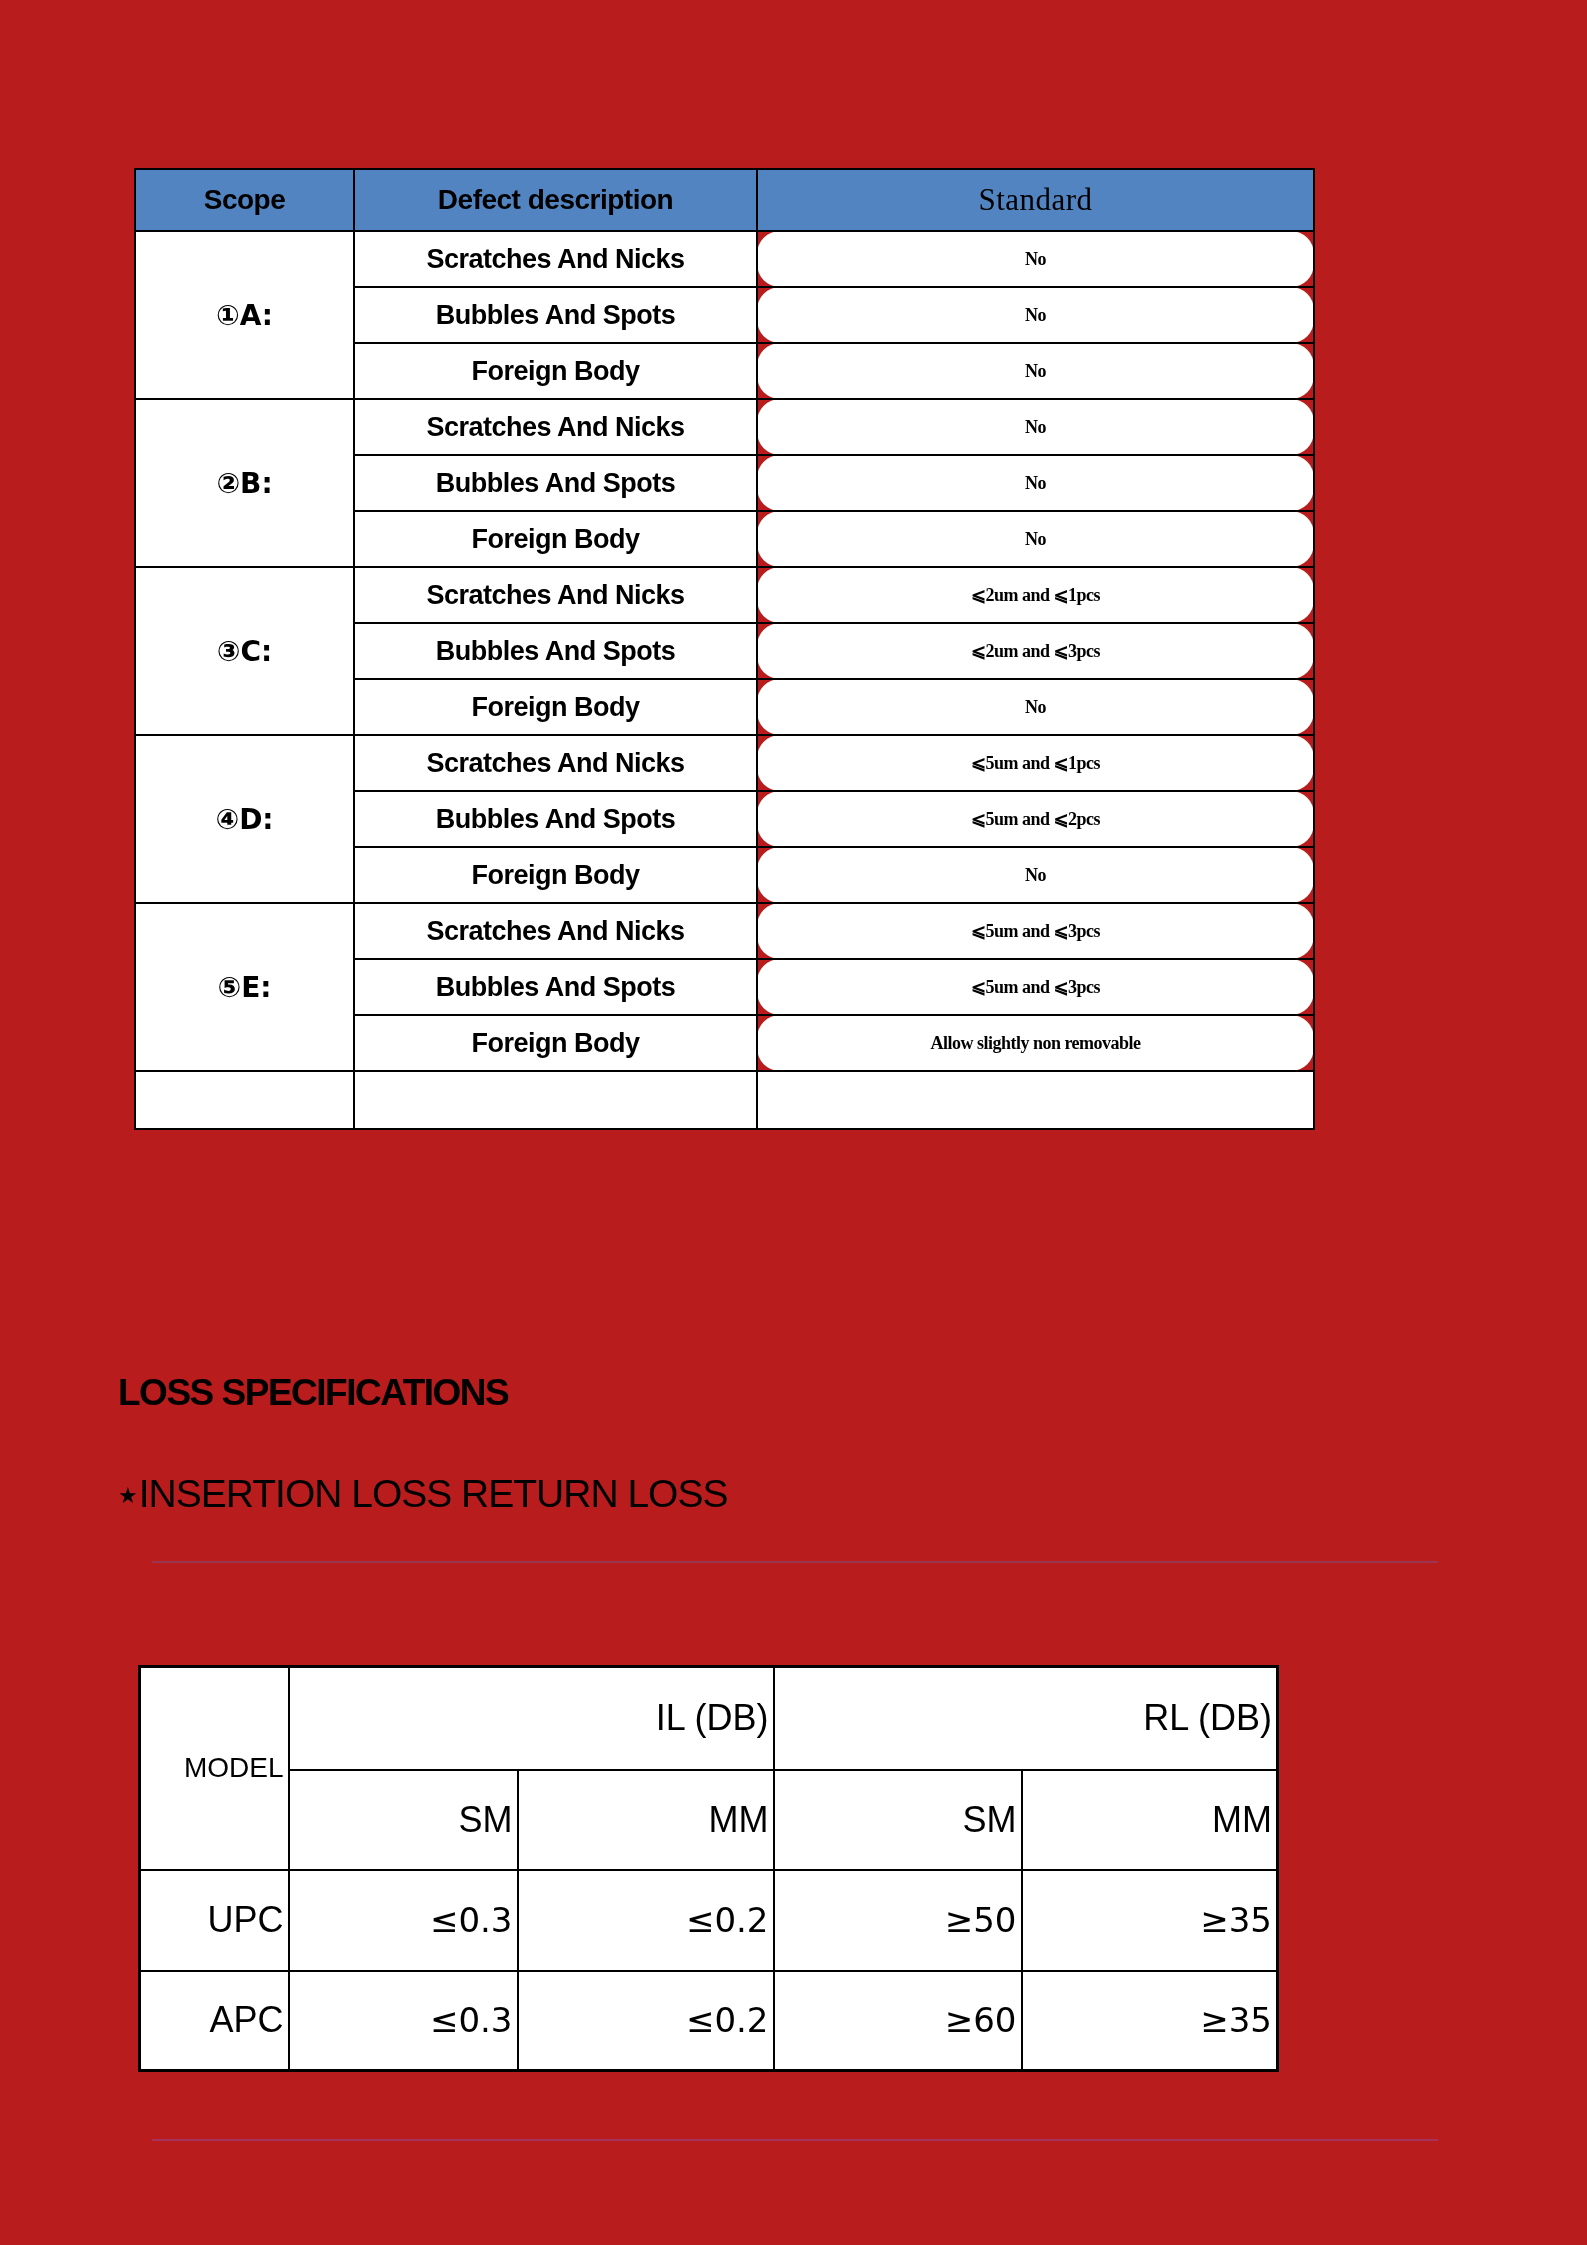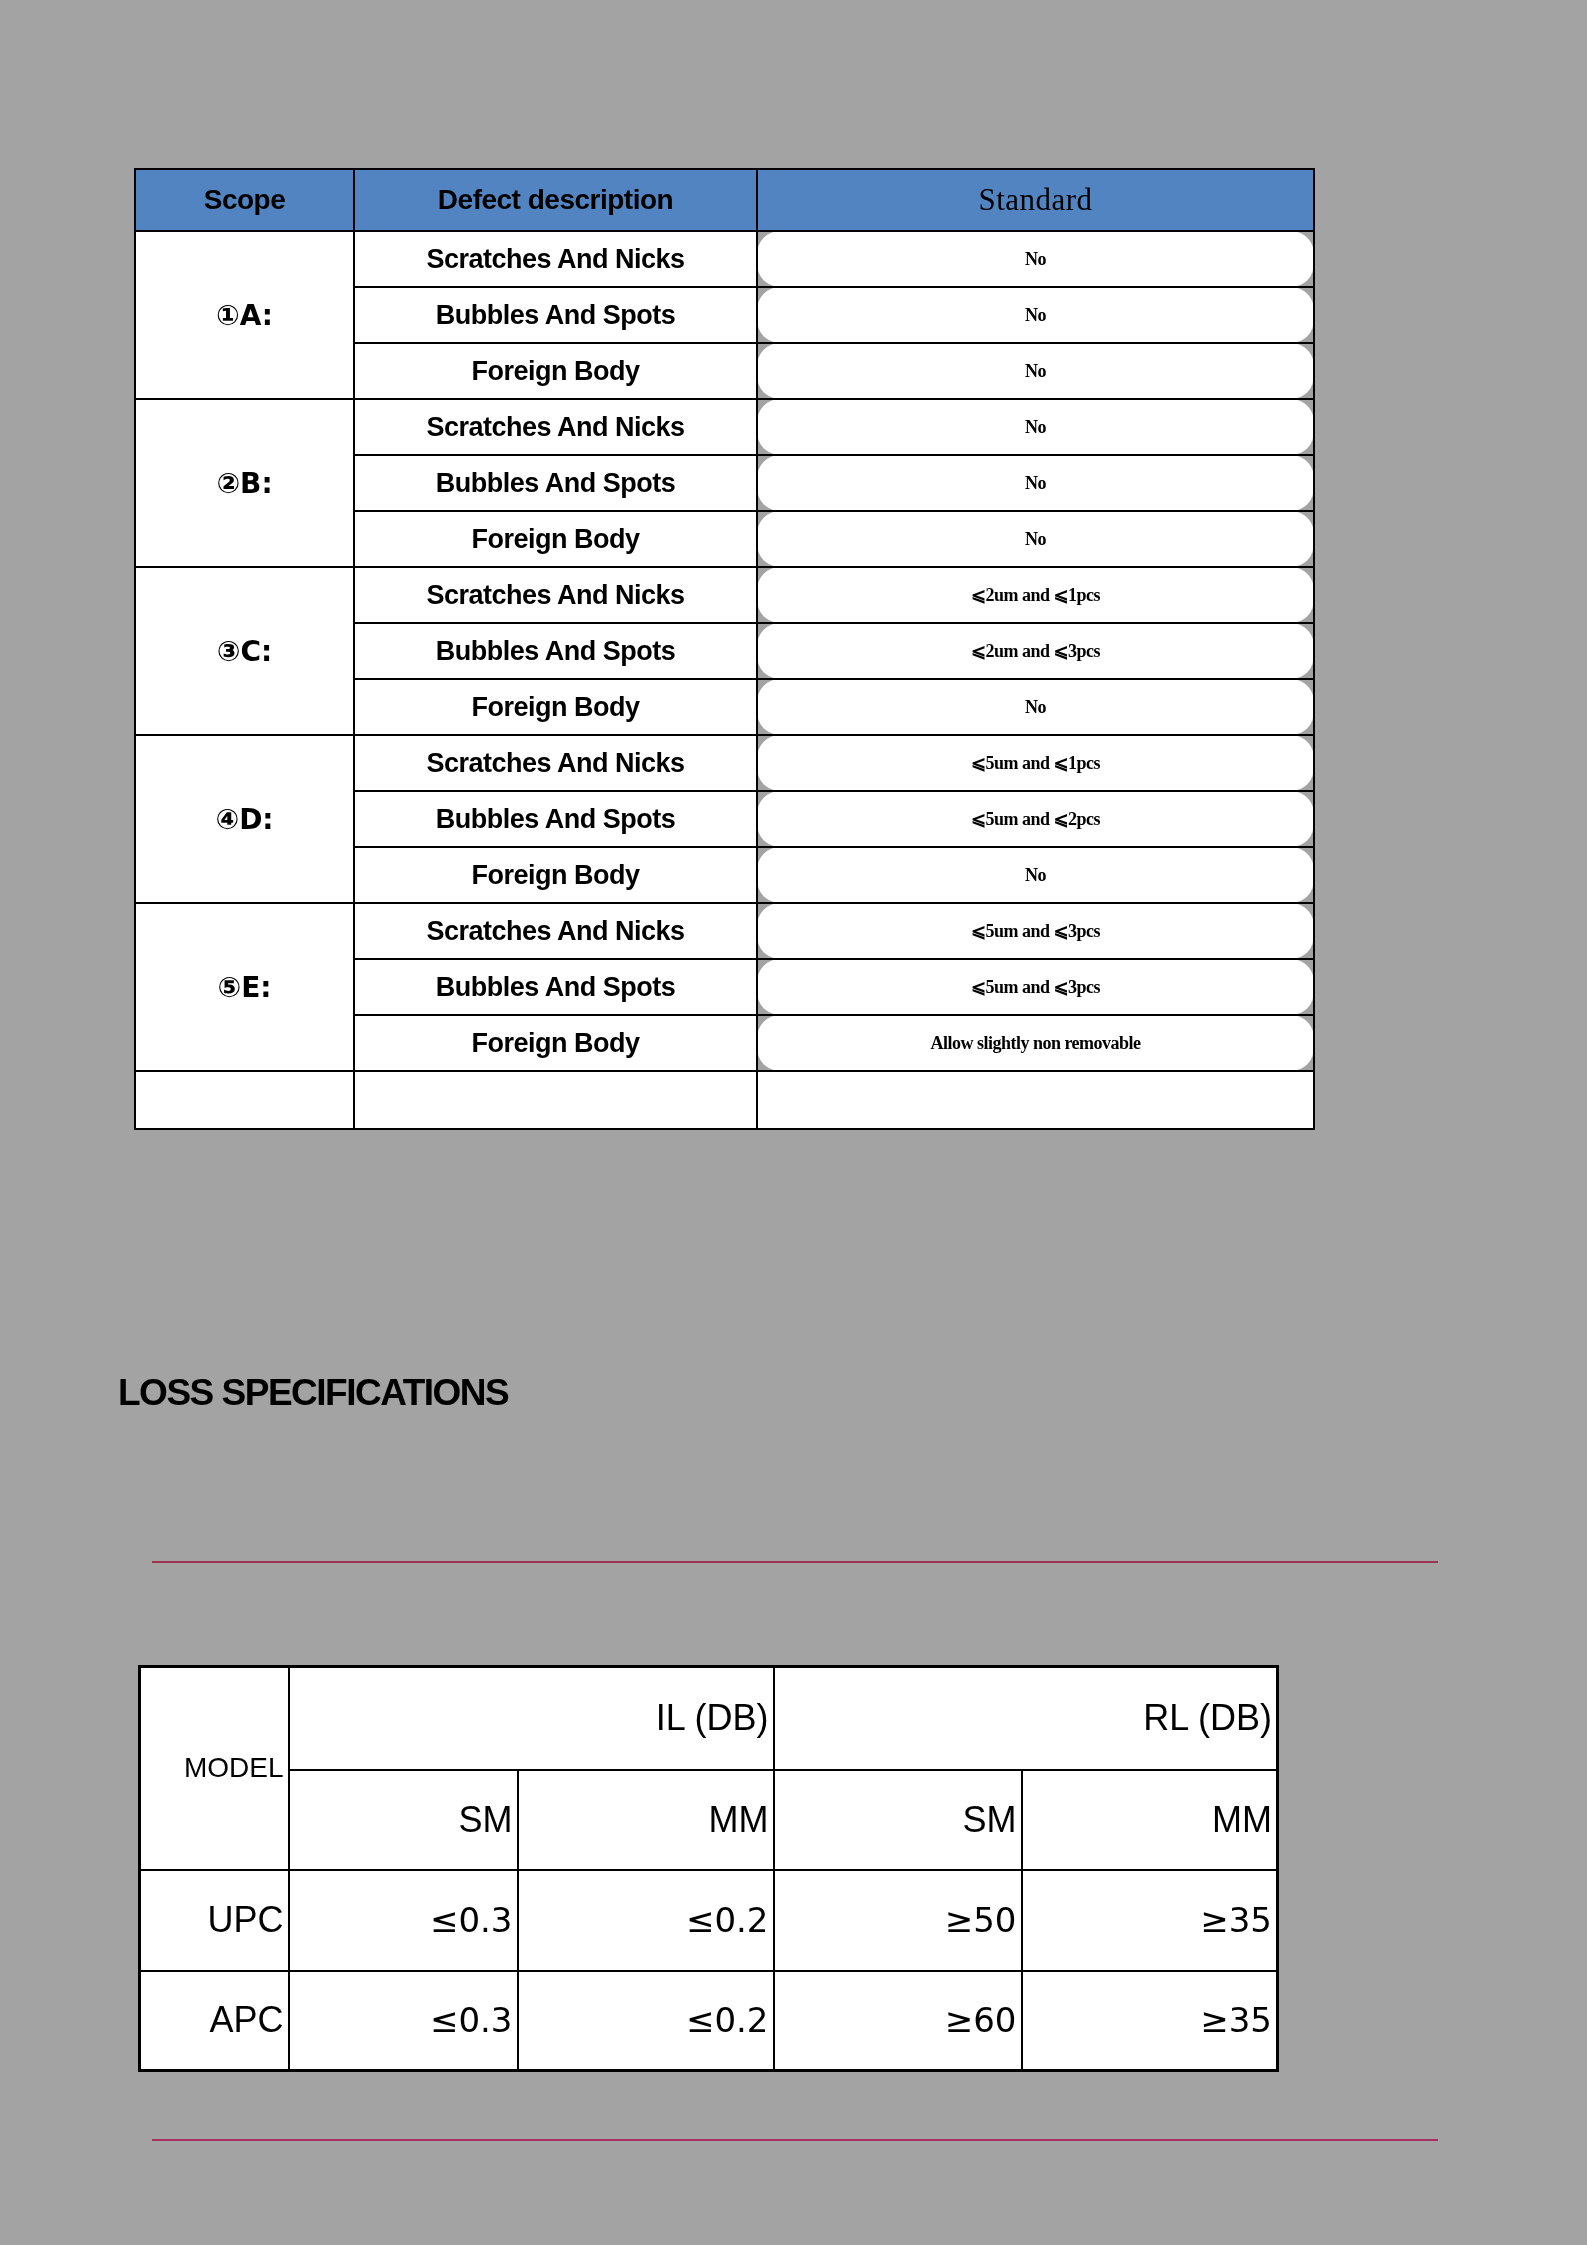--- a/index.html
+++ b/index.html
@@ -5,21 +5,21 @@
   :root{
     --header-blue:#5284c1;
     --rule-red:#9c3551;
     --rule-red-2:#a5335e;
   }
   *{box-sizing:border-box;}
   html,body{margin:0;padding:0;background:#ffffff;}
   .page{
     position:relative;
     width:1587px;height:2245px;
-    background:#a3a3a3;
+    background:#b91c1c;
     font-family:"Liberation Sans",sans-serif;
     color:#000;
     overflow:hidden;
   }
 
   
   table.defect{
     position:absolute;left:134px;top:168px;
     width:1179px;
     border-collapse:collapse;table-layout:fixed;
@@ -192,20 +192,21 @@
       <tr class="empty">
         <td></td>
         <td></td>
         <td></td>
       </tr>
     </tbody>
   </table>
 
   <div class="loss-title">LOSS SPECIFICATIONS</div>
 
+  <div class="loss-subtitle"><span class="star">★</span><span>INSERTION LOSS RETURN LOSS</span></div>
 
   <div class="rule top"></div>
 
   <table class="loss">
     <colgroup>
         <col style="width:149px">
         <col style="width:229px">
         <col style="width:256px">
         <col style="width:248px">
         <col style="width:256px">

